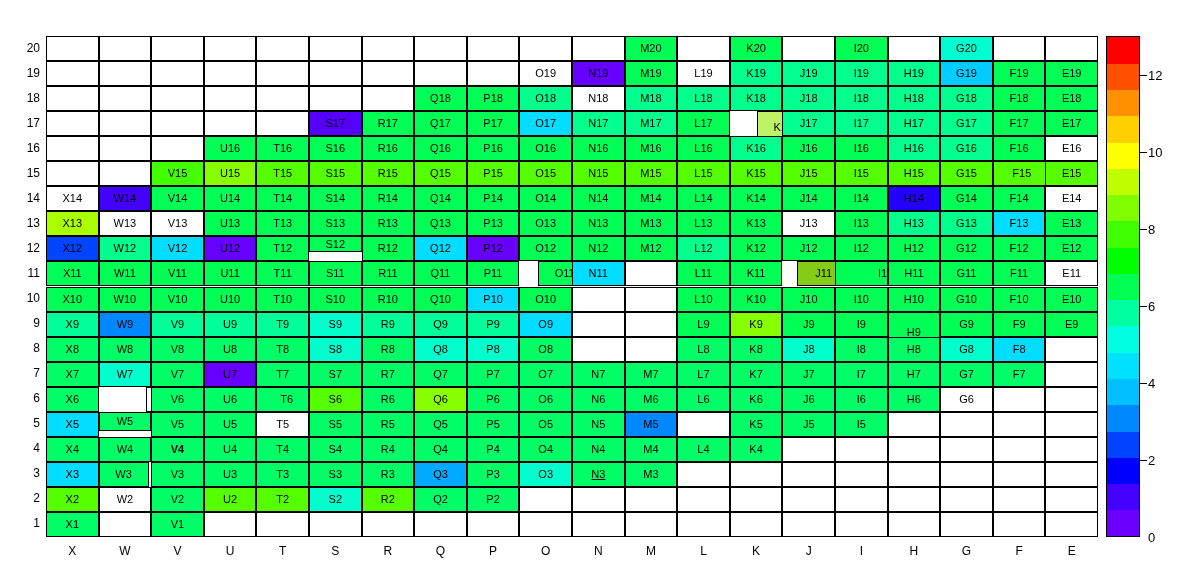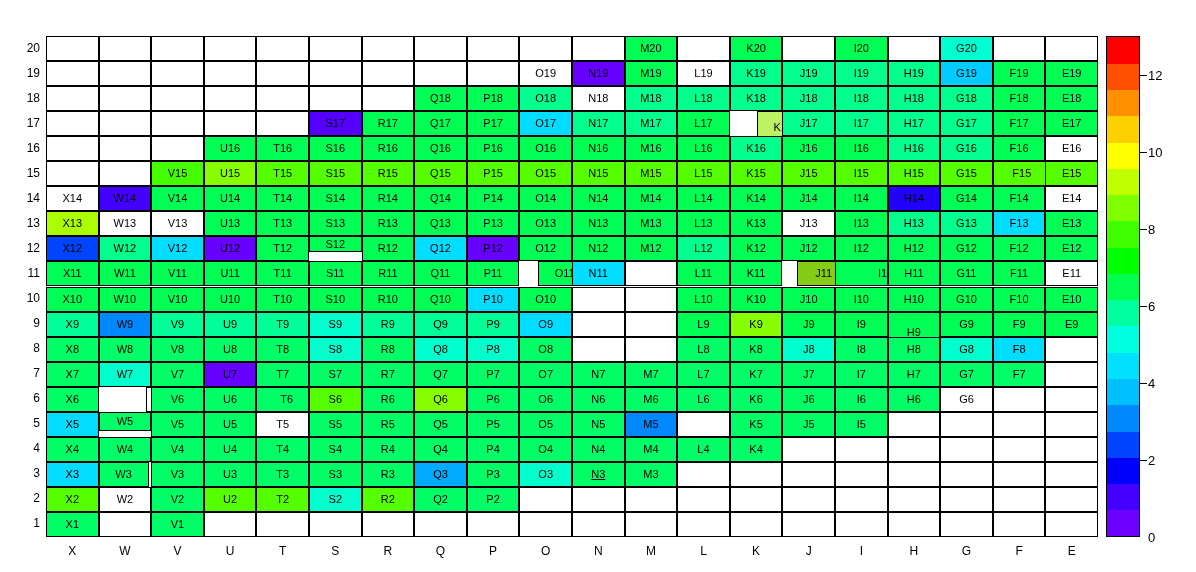--- a/index.html
+++ b/index.html
@@ -359,21 +359,21 @@
         <div class="cell" style="left: 631.2px; top: 375.75px; width: 52.6px; height: 25.05px; background: rgb(255, 255, 255);"></div>
         <div class="cell" style="left: 683.8px; top: 375.75px; width: 52.6px; height: 25.05px; background: rgb(0, 255, 102);">K5</div>
         <div class="cell" style="left: 736.4px; top: 375.75px; width: 52.6px; height: 25.05px; background: rgb(0, 255, 102);">J5</div>
         <div class="cell" style="left: 789px; top: 375.75px; width: 52.6px; height: 25.05px; background: rgb(0, 255, 102);">I5</div>
         <div class="cell" style="left: 841.6px; top: 375.75px; width: 52.6px; height: 25.05px; background: rgb(255, 255, 255);"></div>
         <div class="cell" style="left: 894.2px; top: 375.75px; width: 52.6px; height: 25.05px; background: rgb(255, 255, 255);"></div>
         <div class="cell" style="left: 946.8px; top: 375.75px; width: 52.6px; height: 25.05px; background: rgb(255, 255, 255);"></div>
         <div class="cell" style="left: 999.4px; top: 375.75px; width: 52.6px; height: 25.05px; background: rgb(255, 255, 255);"></div>
         <div class="cell" style="left: 0px; top: 400.8px; width: 52.6px; height: 25.05px; background: rgb(0, 255, 102);">X4</div>
         <div class="cell" style="left: 52.6px; top: 400.8px; width: 52.6px; height: 25.05px; background: rgb(0, 255, 102);">W4</div>
-        <div class="cell" style="left: 105.2px; top: 400.8px; width: 52.6px; height: 25.05px; background: rgb(0, 255, 102);">V4</div>
+        <div class="cell" style="left: 105.2px; top: 400.8px; width: 52.6px; height: 25.05px; background: rgb(0, 255, 102); font-weight: bold;">V4</div>
         <div class="cell" style="left: 157.8px; top: 400.8px; width: 52.6px; height: 25.05px; background: rgb(0, 255, 102);">U4</div>
         <div class="cell" style="left: 210.4px; top: 400.8px; width: 52.6px; height: 25.05px; background: rgb(0, 255, 102);">T4</div>
         <div class="cell" style="left: 263px; top: 400.8px; width: 52.6px; height: 25.05px; background: rgb(0, 255, 102);">S4</div>
         <div class="cell" style="left: 315.6px; top: 400.8px; width: 52.6px; height: 25.05px; background: rgb(0, 255, 102);">R4</div>
         <div class="cell" style="left: 368.2px; top: 400.8px; width: 52.6px; height: 25.05px; background: rgb(0, 255, 102);">Q4</div>
         <div class="cell" style="left: 420.8px; top: 400.8px; width: 52.6px; height: 25.05px; background: rgb(0, 255, 102);">P4</div>
         <div class="cell" style="left: 473.4px; top: 400.8px; width: 52.6px; height: 25.05px; background: rgb(0, 255, 102);">O4</div>
         <div class="cell" style="left: 526px; top: 400.8px; width: 52.6px; height: 25.05px; background: rgb(0, 255, 102);">N4</div>
         <div class="cell" style="left: 578.6px; top: 400.8px; width: 52.6px; height: 25.05px; background: rgb(0, 255, 102);">M4</div>
         <div class="cell" style="left: 631.2px; top: 400.8px; width: 52.6px; height: 25.05px; background: rgb(0, 255, 102);">L4</div>

